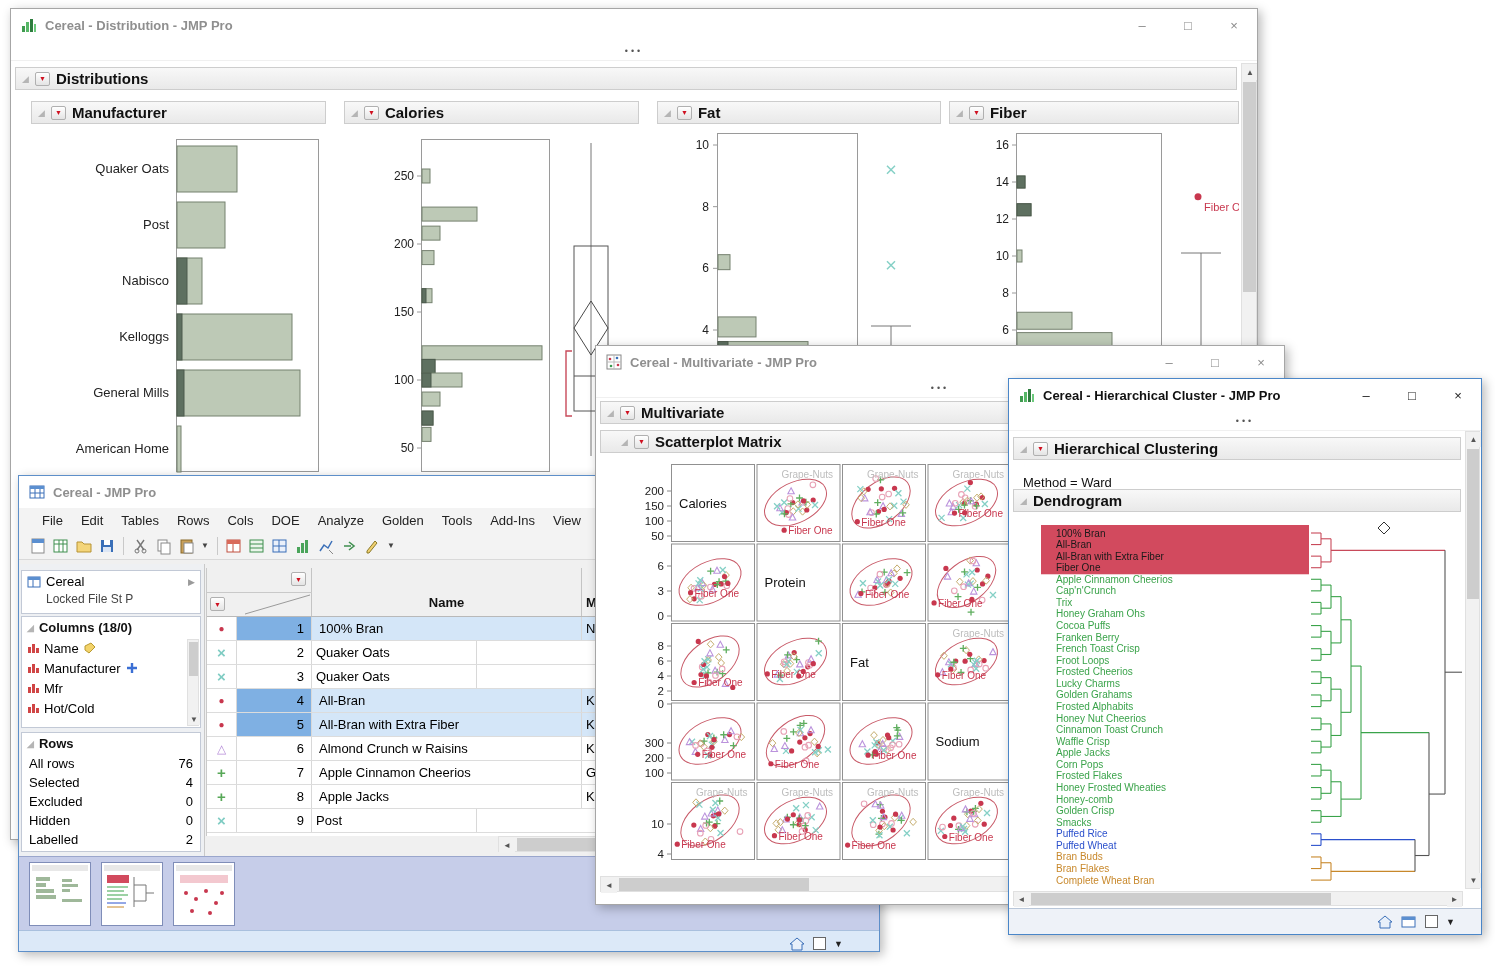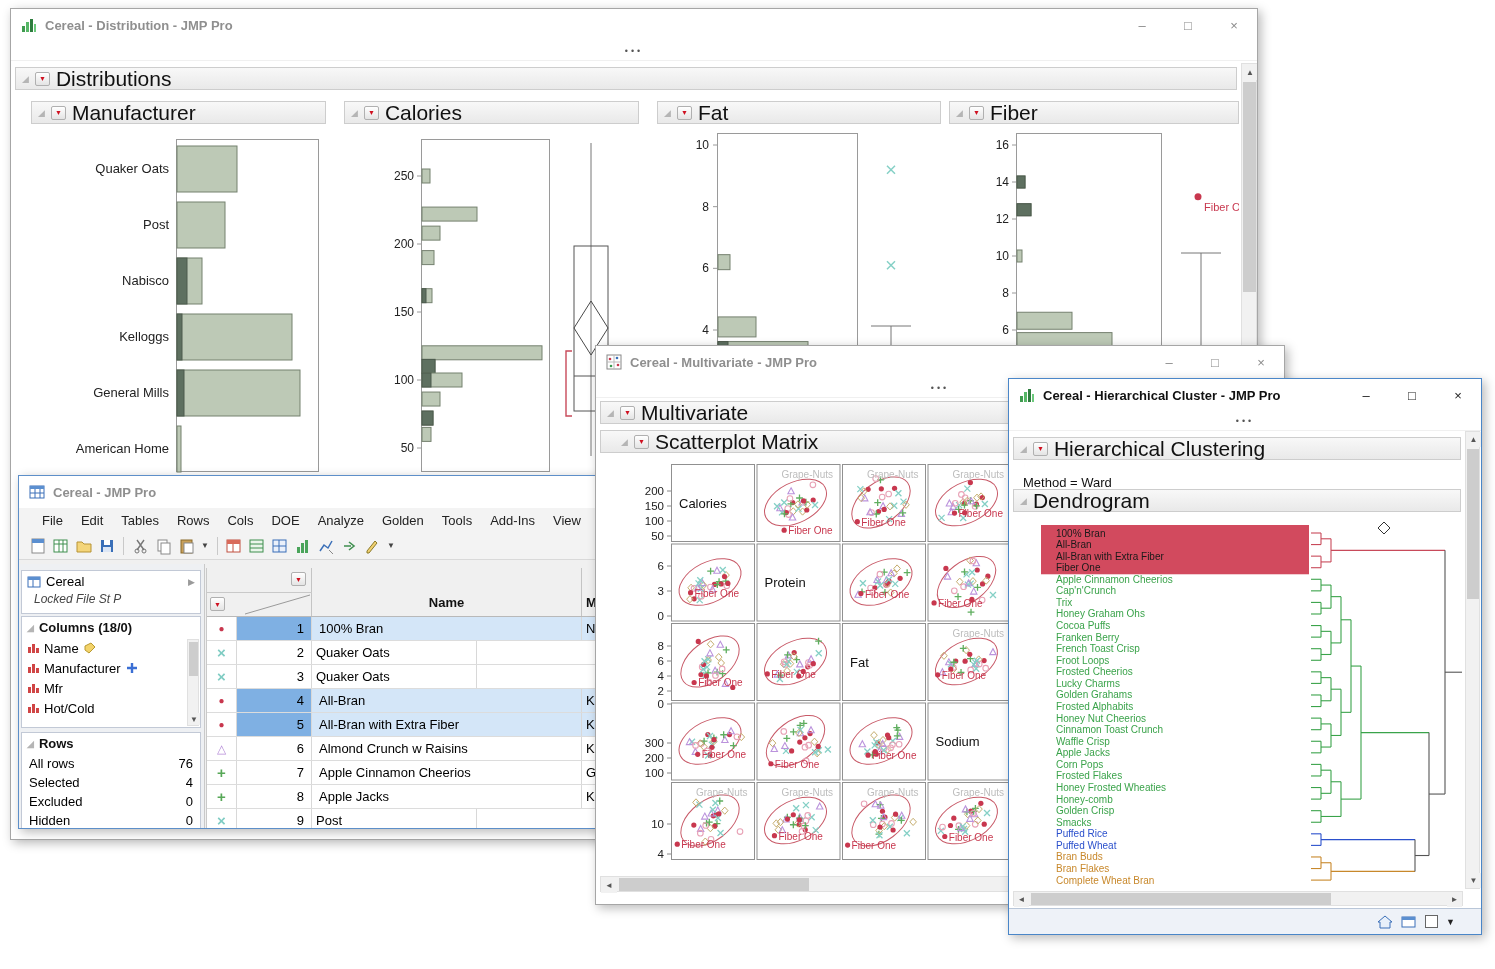--- a/index.html
+++ b/index.html
@@ -10,39 +10,39 @@
   .blue-border{border:1px solid #5d8fc9;}
   .titlebar{height:32px;display:flex;align-items:center;padding-left:10px;background:#fff;}
   .tb-title{font-size:13px;margin-left:8px;white-space:nowrap;font-weight:bold;}
   .inactive .tb-title{color:#8f8f8f;}
   .active .tb-title{color:#111;}
   .winbtns{margin-left:auto;display:flex;height:100%;}
   .wbtn{width:46px;display:flex;align-items:center;justify-content:center;font-size:13px;color:#8a8a8a;}
   .active .wbtn{color:#222;}
   .dotsrow{height:20px;display:flex;align-items:center;justify-content:center;color:#555;font-size:9px;letter-spacing:3px;border-bottom:1px solid #f0f0f0;}
   .rpthdr{position:absolute;display:flex;align-items:center;gap:6px;height:23px;background:linear-gradient(#f8f8f8,#e9e9e9);border:1px solid #cdcdcd;padding:0 6px;white-space:nowrap;}
-  .rpthdr .t{font-weight:normal;font-size:21px;color:#111;}
+  .rpthdr .t{font-weight:bold;font-size:15px;color:#111;}
   .disc{color:#b5b5b5;font-size:9px;flex:none;}
   .redtri{width:15px;height:14px;background:linear-gradient(#ffffff,#e4e4e4);border:1px solid #b0b0b0;border-radius:2px;display:inline-flex;align-items:center;justify-content:center;font-size:7px;color:#cf1020;flex:none;}
   .plain-txt{position:absolute;font-size:13px;color:#111;}
   .sb{position:absolute;background:#f1f1f1;border:1px solid #e0e0e0;}
   .sb .arr{position:absolute;color:#555;font-size:8px;display:flex;align-items:center;justify-content:center;background:#f1f1f1;}
   .sb .th{position:absolute;background:#cdcdcd;}
   .menubar{height:24px;display:flex;align-items:center;padding-left:14px;font-size:13px;color:#222;background:#f3f3f3;}
   .menubar span{padding:3px 9px;}
   .toolbar{height:28px;display:flex;align-items:center;padding-left:8px;background:#f3f3f3;border-bottom:1px solid #d9d9d9;gap:2px;}
   .tbi{width:21px;height:21px;display:flex;align-items:center;justify-content:center;}
   .tbsep{width:1px;height:18px;background:#c9c9c9;margin:0 4px;}
   .tb-caret{font-size:8px;color:#444;margin:0 2px;}
   .sidepanel{position:absolute;background:#eef0f3;border-right:1px solid #c9c9c9;}
   .sp-box{position:absolute;background:#fff;border:1px solid #c2c9d6;left:2px;right:3px;overflow:hidden;}
   .sp-head{height:21px;display:flex;align-items:center;gap:5px;padding:0 5px;font-size:13px;font-weight:bold;color:#111;}
   .sp-row{height:21px;display:flex;align-items:center;gap:5px;padding:0 5px;font-size:13px;}
   .sp-item{height:20px;display:flex;align-items:center;gap:5px;padding:0 5px;font-size:13px;white-space:nowrap;}
-  .sp-prop{height:18px;font-size:12px;color:#444;padding-left:12px;white-space:nowrap;overflow:hidden;font-style:italic;}
+  .sp-prop{height:18px;font-size:12px;color:#444;padding-left:24px;white-space:nowrap;overflow:hidden;}
   .rowstat{height:19px;display:flex;align-items:center;padding:0 7px;font-size:13px;}
   .rowstat .v{margin-left:auto;}
   .chev{margin-left:auto;color:#9a9a9a;font-size:9px;}
   .dtgrid{position:absolute;background:#fff;font-size:13px;border-left:1px solid #c9c9c9;}
   .dth{display:flex;height:49px;background:#f0f0f0;border-bottom:1px solid #b9b9b9;}
   .corner{position:relative;width:105px;border-right:1px solid #c4c4c4;}
   .corner-split{position:absolute;left:0;top:24px;width:105px;border-top:1px solid #c9c9c9;}
   .hcell{border-right:1px solid #c4c4c4;color:#111;}
   .hname{width:270px;text-align:center;padding-top:27px;font-weight:bold;}
   .hmfr{width:165px;padding:27px 0 0 4px;font-weight:bold;}
@@ -206,21 +206,21 @@
       <circle cx="249" cy="73.80000000000001" r="3.5" fill="#c8374e"></circle>
       <text x="255" y="87.80000000000001" font-size="11" fill="#c8374e">Fiber One</text>
     </svg>
 
   <div class="sb" style="left:1230px;top:54px;width:16px;height:776px">
     <span class="arr" style="top:0;left:0;width:16px;height:16px">▲</span>
     <span class="th" style="top:18px;left:1px;width:13px;height:210px"></span>
   </div>
 </div>
 
-<div class="win inactive blue-border" id="win-table" style="left:18px;top:475px;width:862px;height:354px;z-index:2;background:#f0f0f0">
+<div class="win inactive blue-border" id="win-table" style="left:18px;top:475px;width:862px;height:477px;z-index:2;background:#f0f0f0">
   <div class="titlebar">
     <span class="appicon">
         <svg width="16" height="16">
           <rect x="1" y="2" width="14" height="12" fill="#fff" stroke="#3a6fb8"></rect>
           <rect x="1" y="2" width="14" height="3" fill="#5b8fd0"></rect>
           <line x1="6" y1="5" x2="6" y2="14" stroke="#3a6fb8"></line>
           <line x1="11" y1="5" x2="11" y2="14" stroke="#3a6fb8"></line>
           <line x1="1" y1="9" x2="15" y2="9" stroke="#3a6fb8"></line>
         </svg>
       </span>

